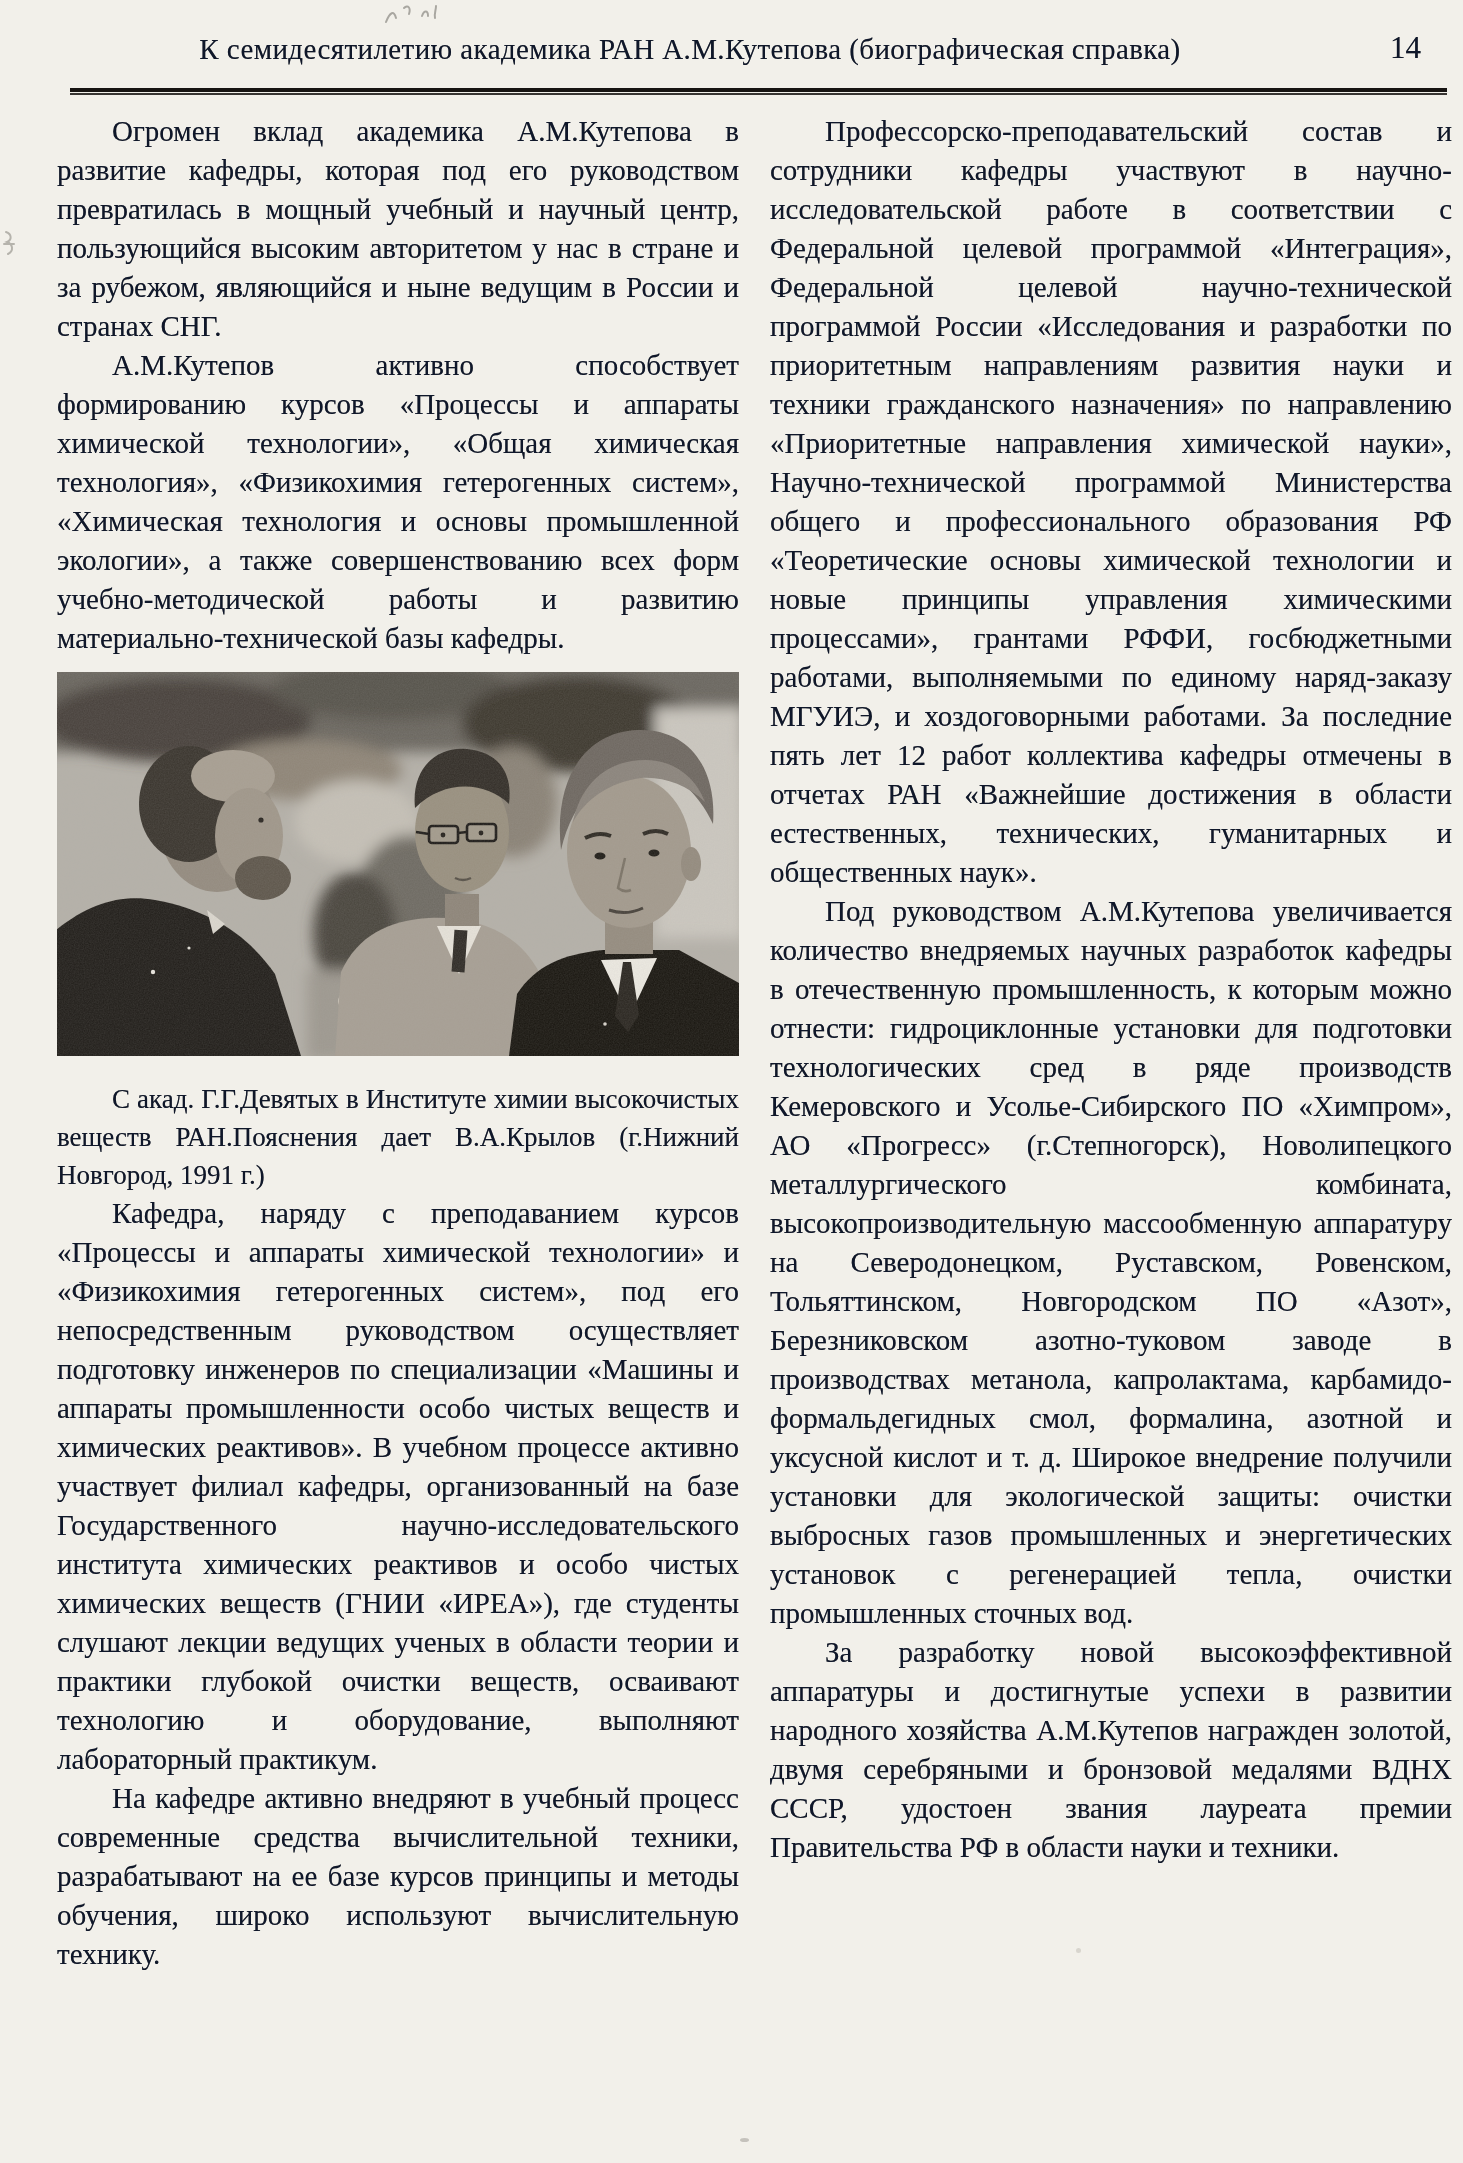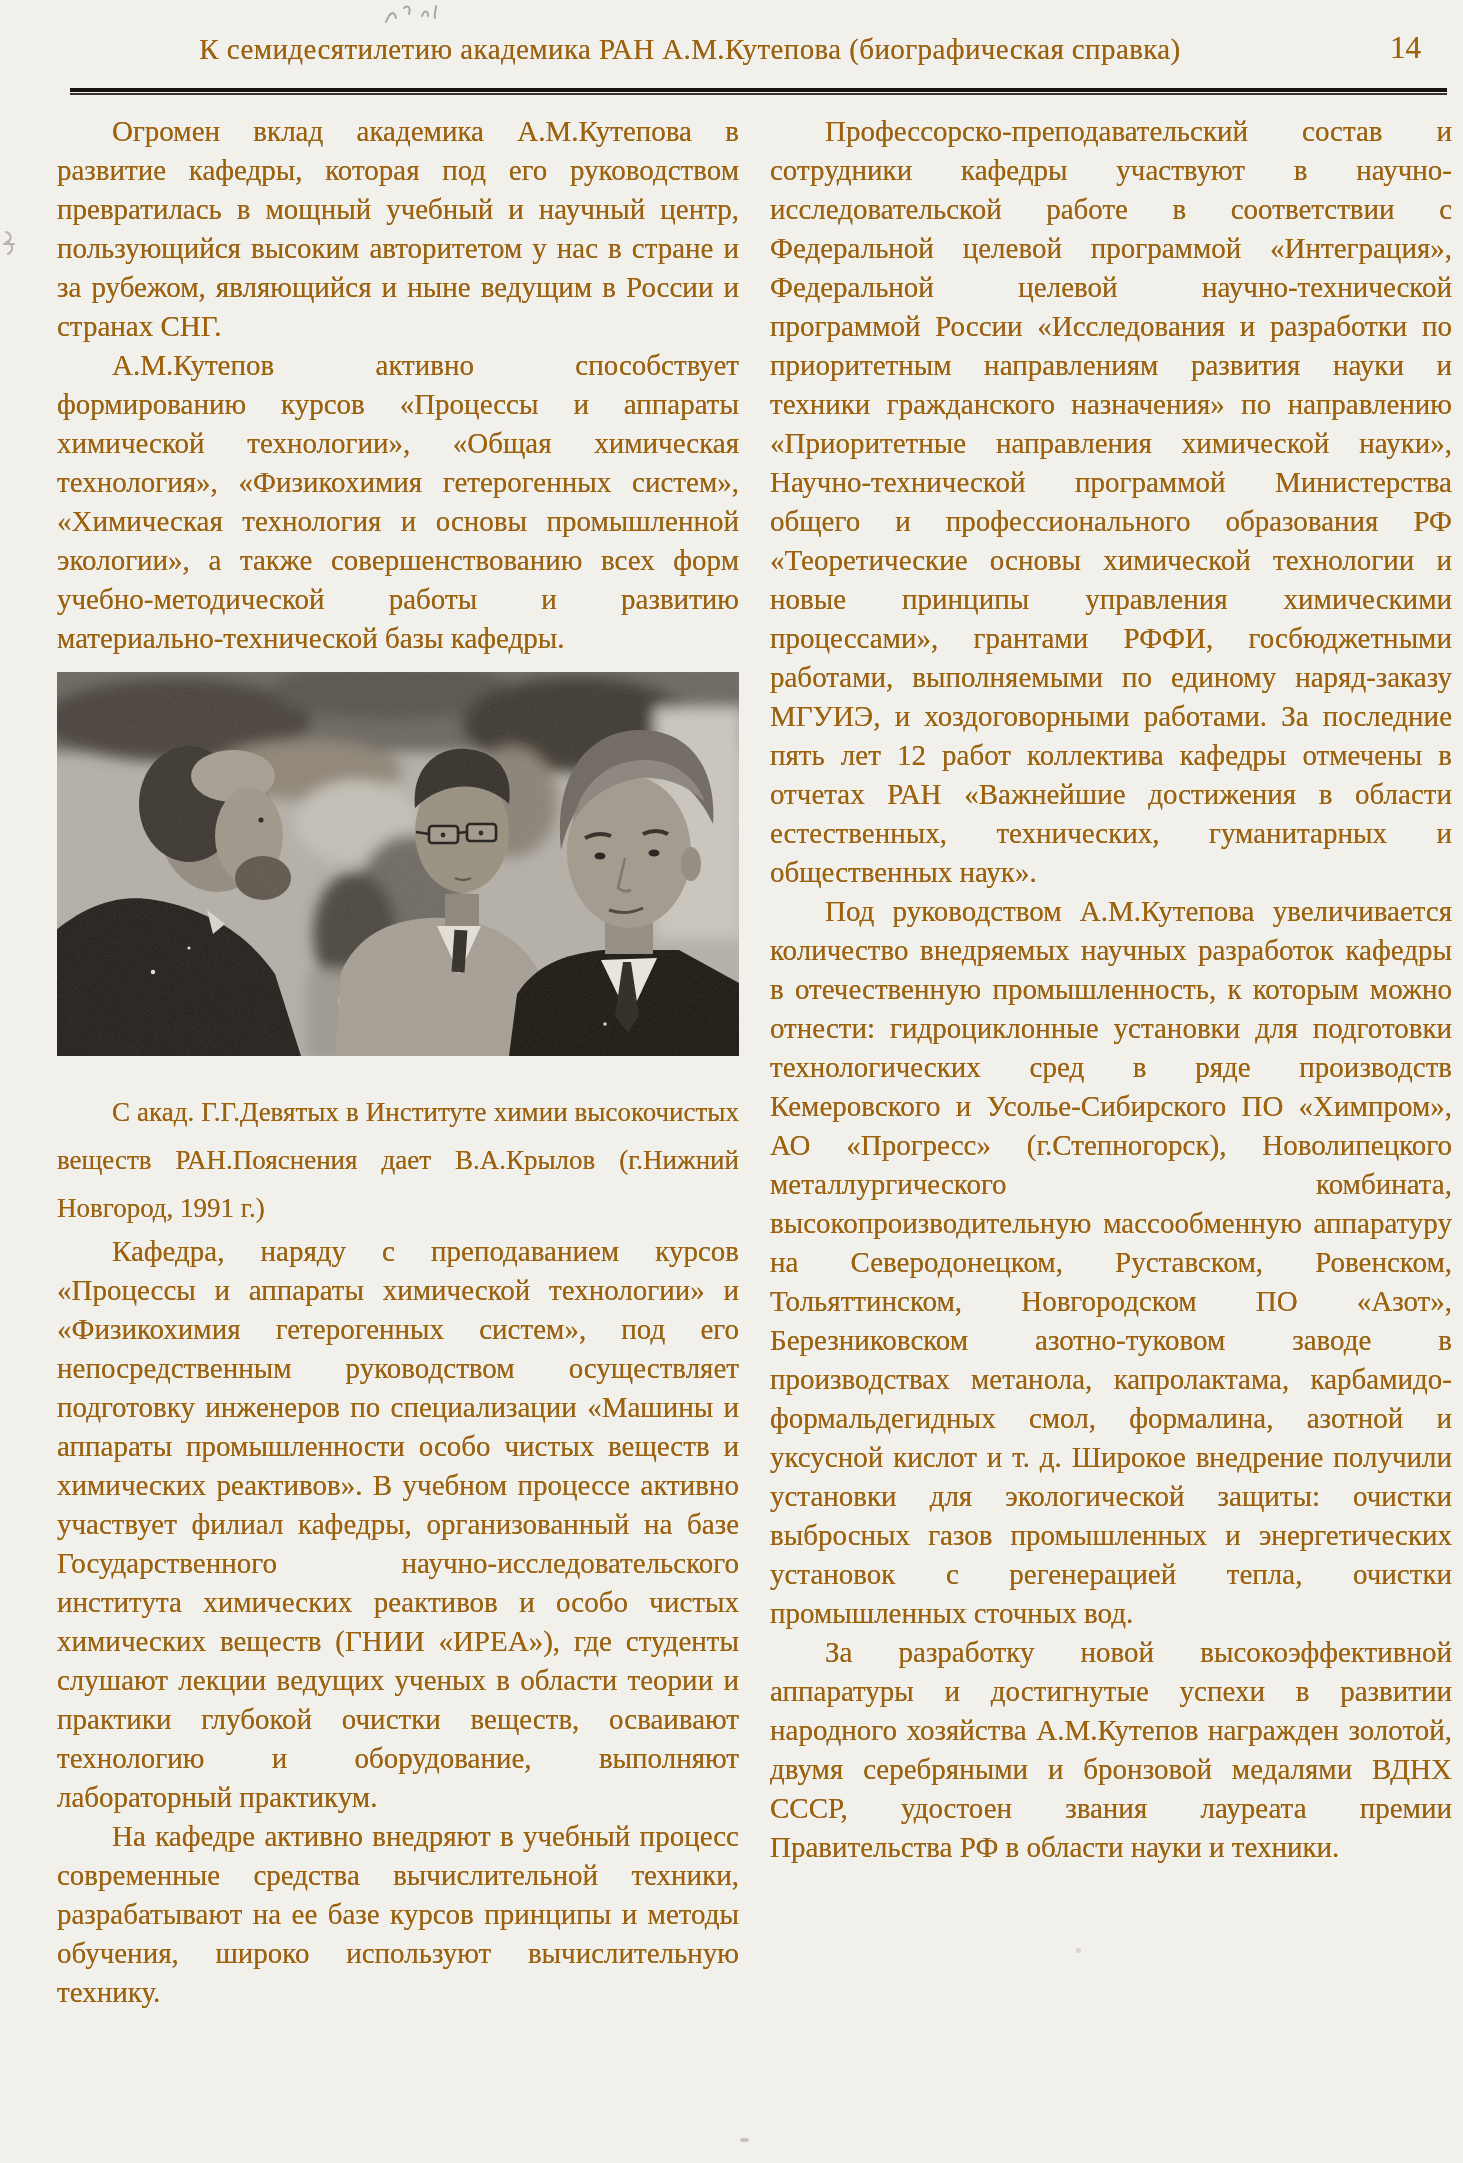--- a/index.html
+++ b/index.html
@@ -6,21 +6,21 @@
     margin: 0;
     padding: 0;
     background: #d8d6d1;
   }
   .page {
     position: relative;
     width: 1463px;
     height: 2163px;
     background: #f2f0ea;
     font-family: "Liberation Serif", serif;
-    color: #a16207;
+    color: #0f172a;
     overflow: hidden;
     text-shadow: 0 0 0.6px rgba(10,8,6,0.5);
   }
   
   .page-header { position: absolute; top: 0; left: 0; width: 100%; height: 90px; }
   .running-title {
     position: absolute;
     top: 33px;
     left: 80px;
     width: 1220px;
@@ -66,23 +66,23 @@
   }
   .col p {
     margin: 0;
     text-indent: 55px;
     hyphens: auto;
   }
   
   .photo-figure { margin: 14px 0 0 0; }
   .photo-figure svg { display: block; }
   .caption {
-    margin-top: 32px;
+    margin-top: 24px;
     font-size: 27px;
-    line-height: 48px;
+    line-height: 38px;
     text-align: justify;
     text-indent: 55px;
   }
   
   .artifact { position: absolute; pointer-events: none; }
   .artifact-top { top: 2px; left: 378px; opacity: 0.55; }
   .artifact-left { top: 228px; left: 2px; opacity: 0.5; }
   .artifact-dot-1 {
     top: 2138px; left: 740px; width: 9px; height: 4px;
     background: #8d8a84; border-radius: 50%; opacity: 0.45;

